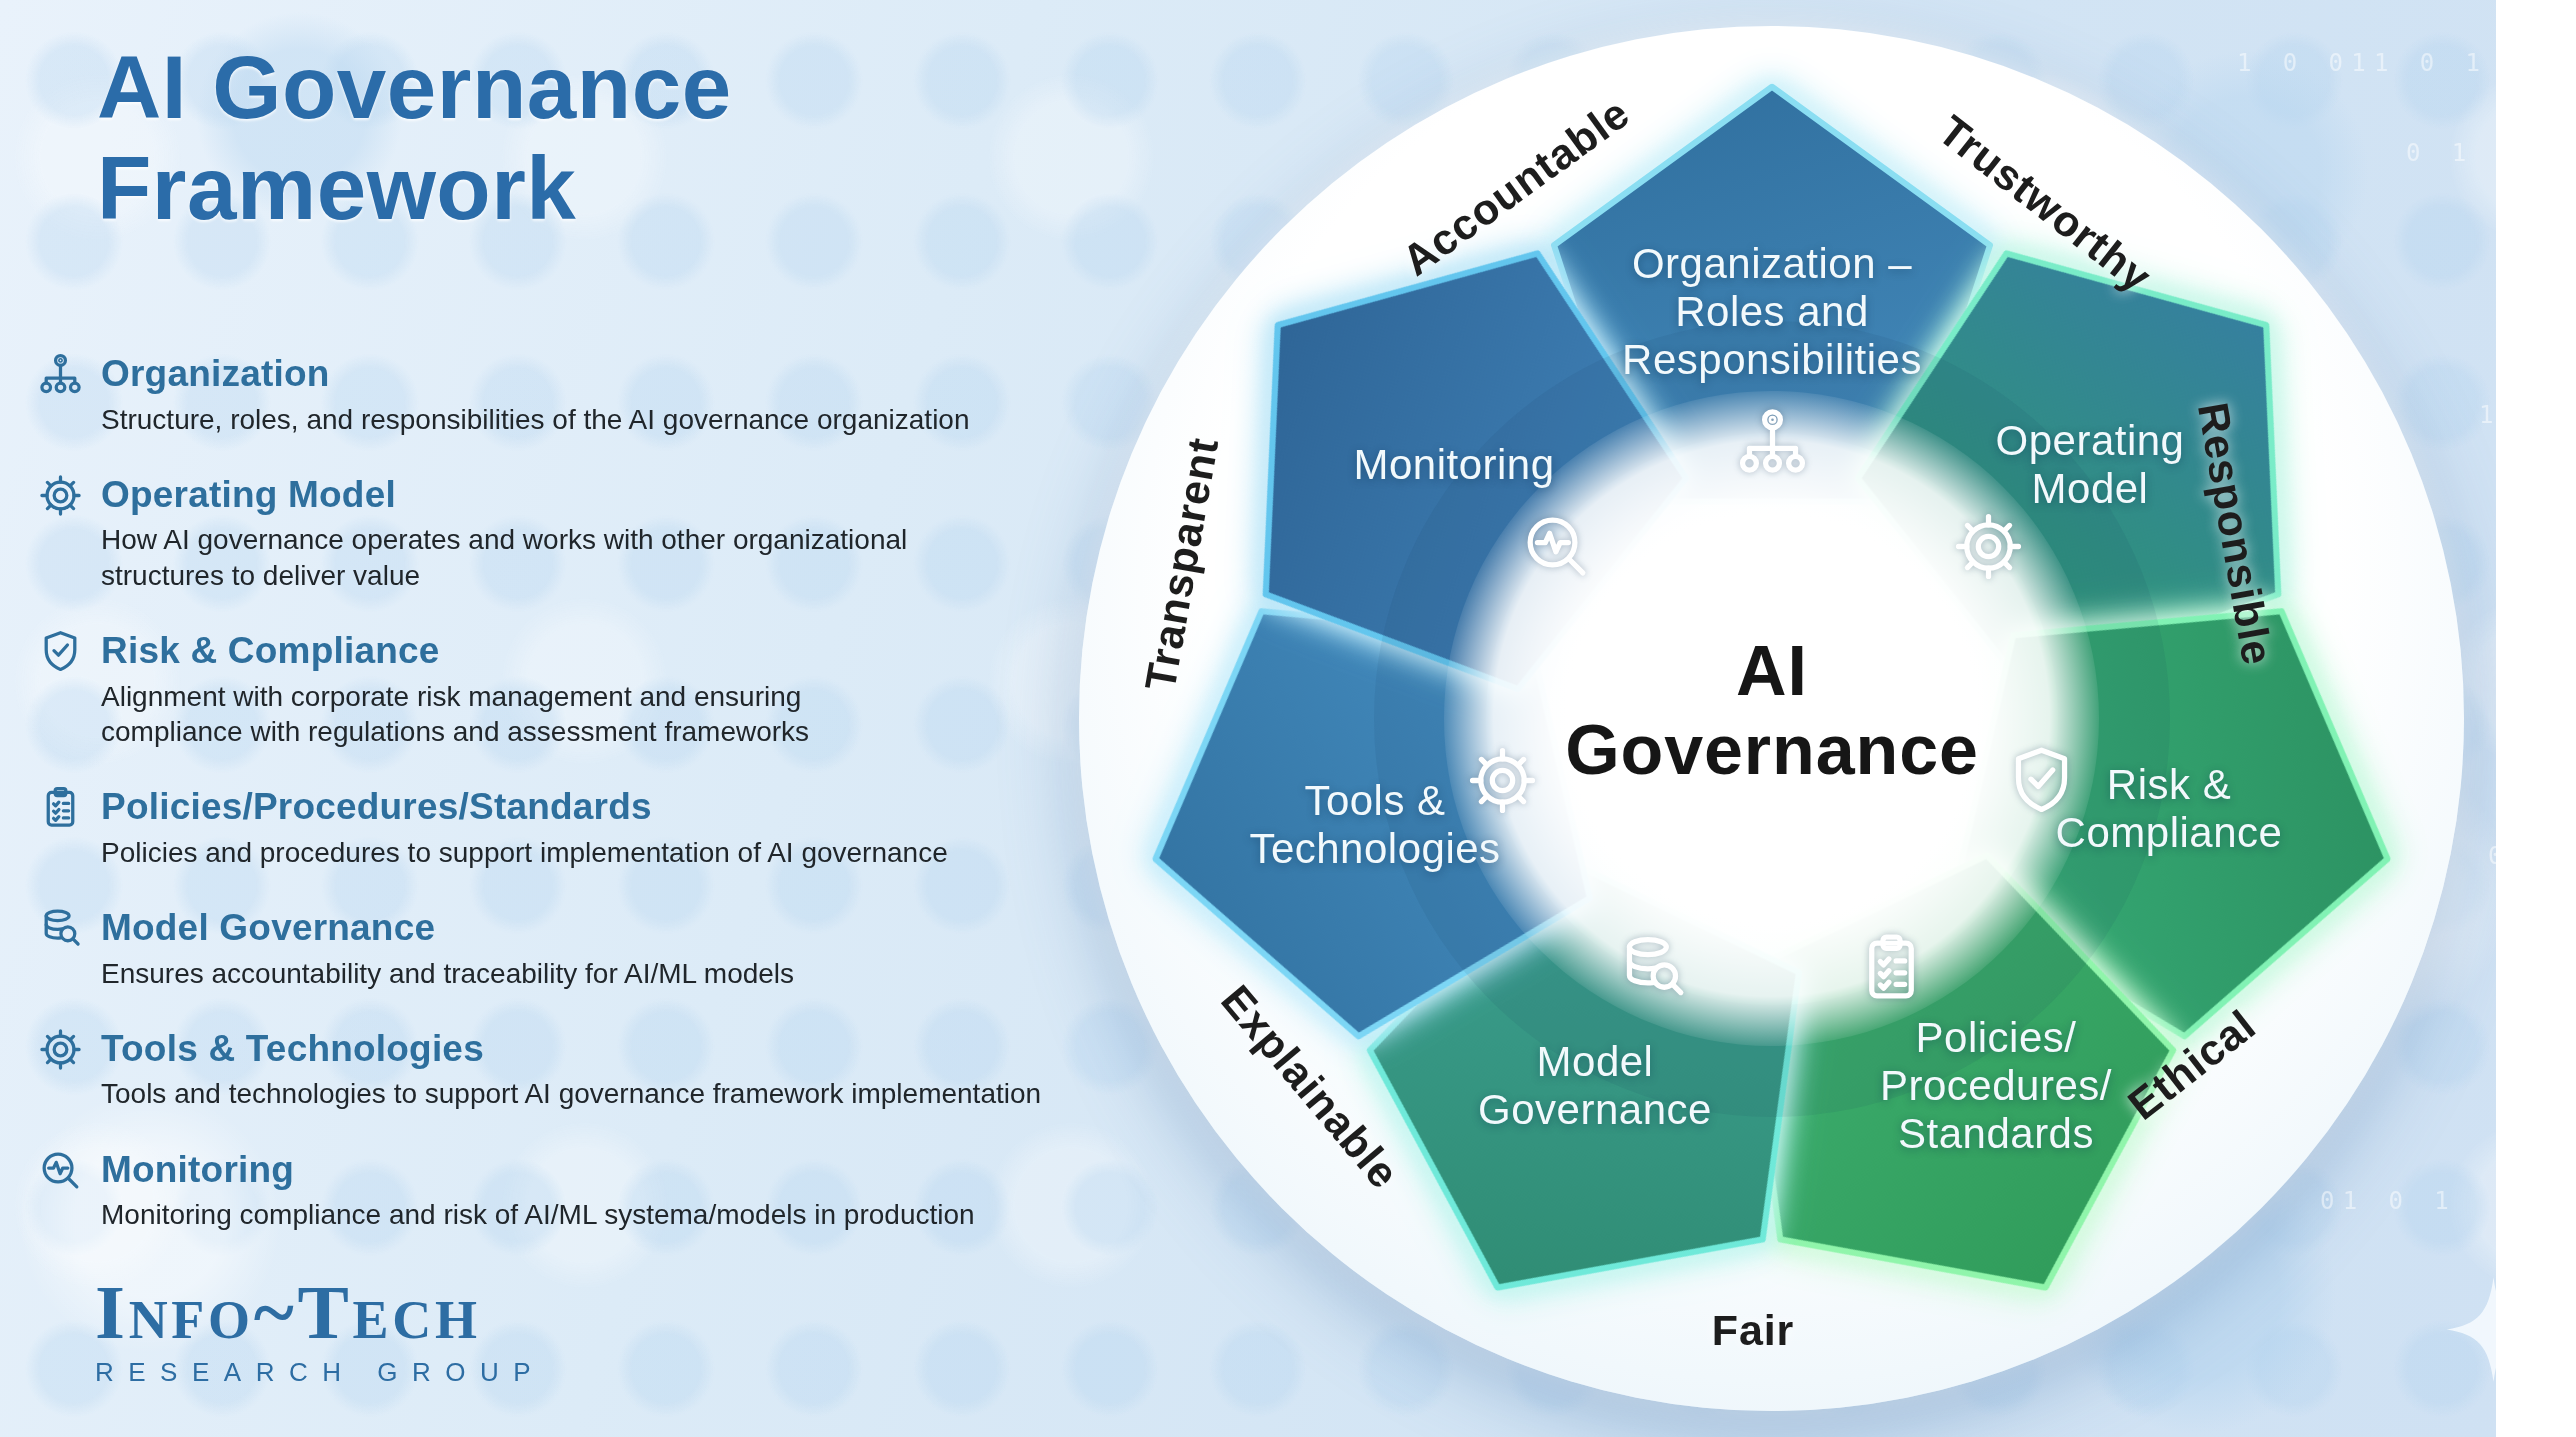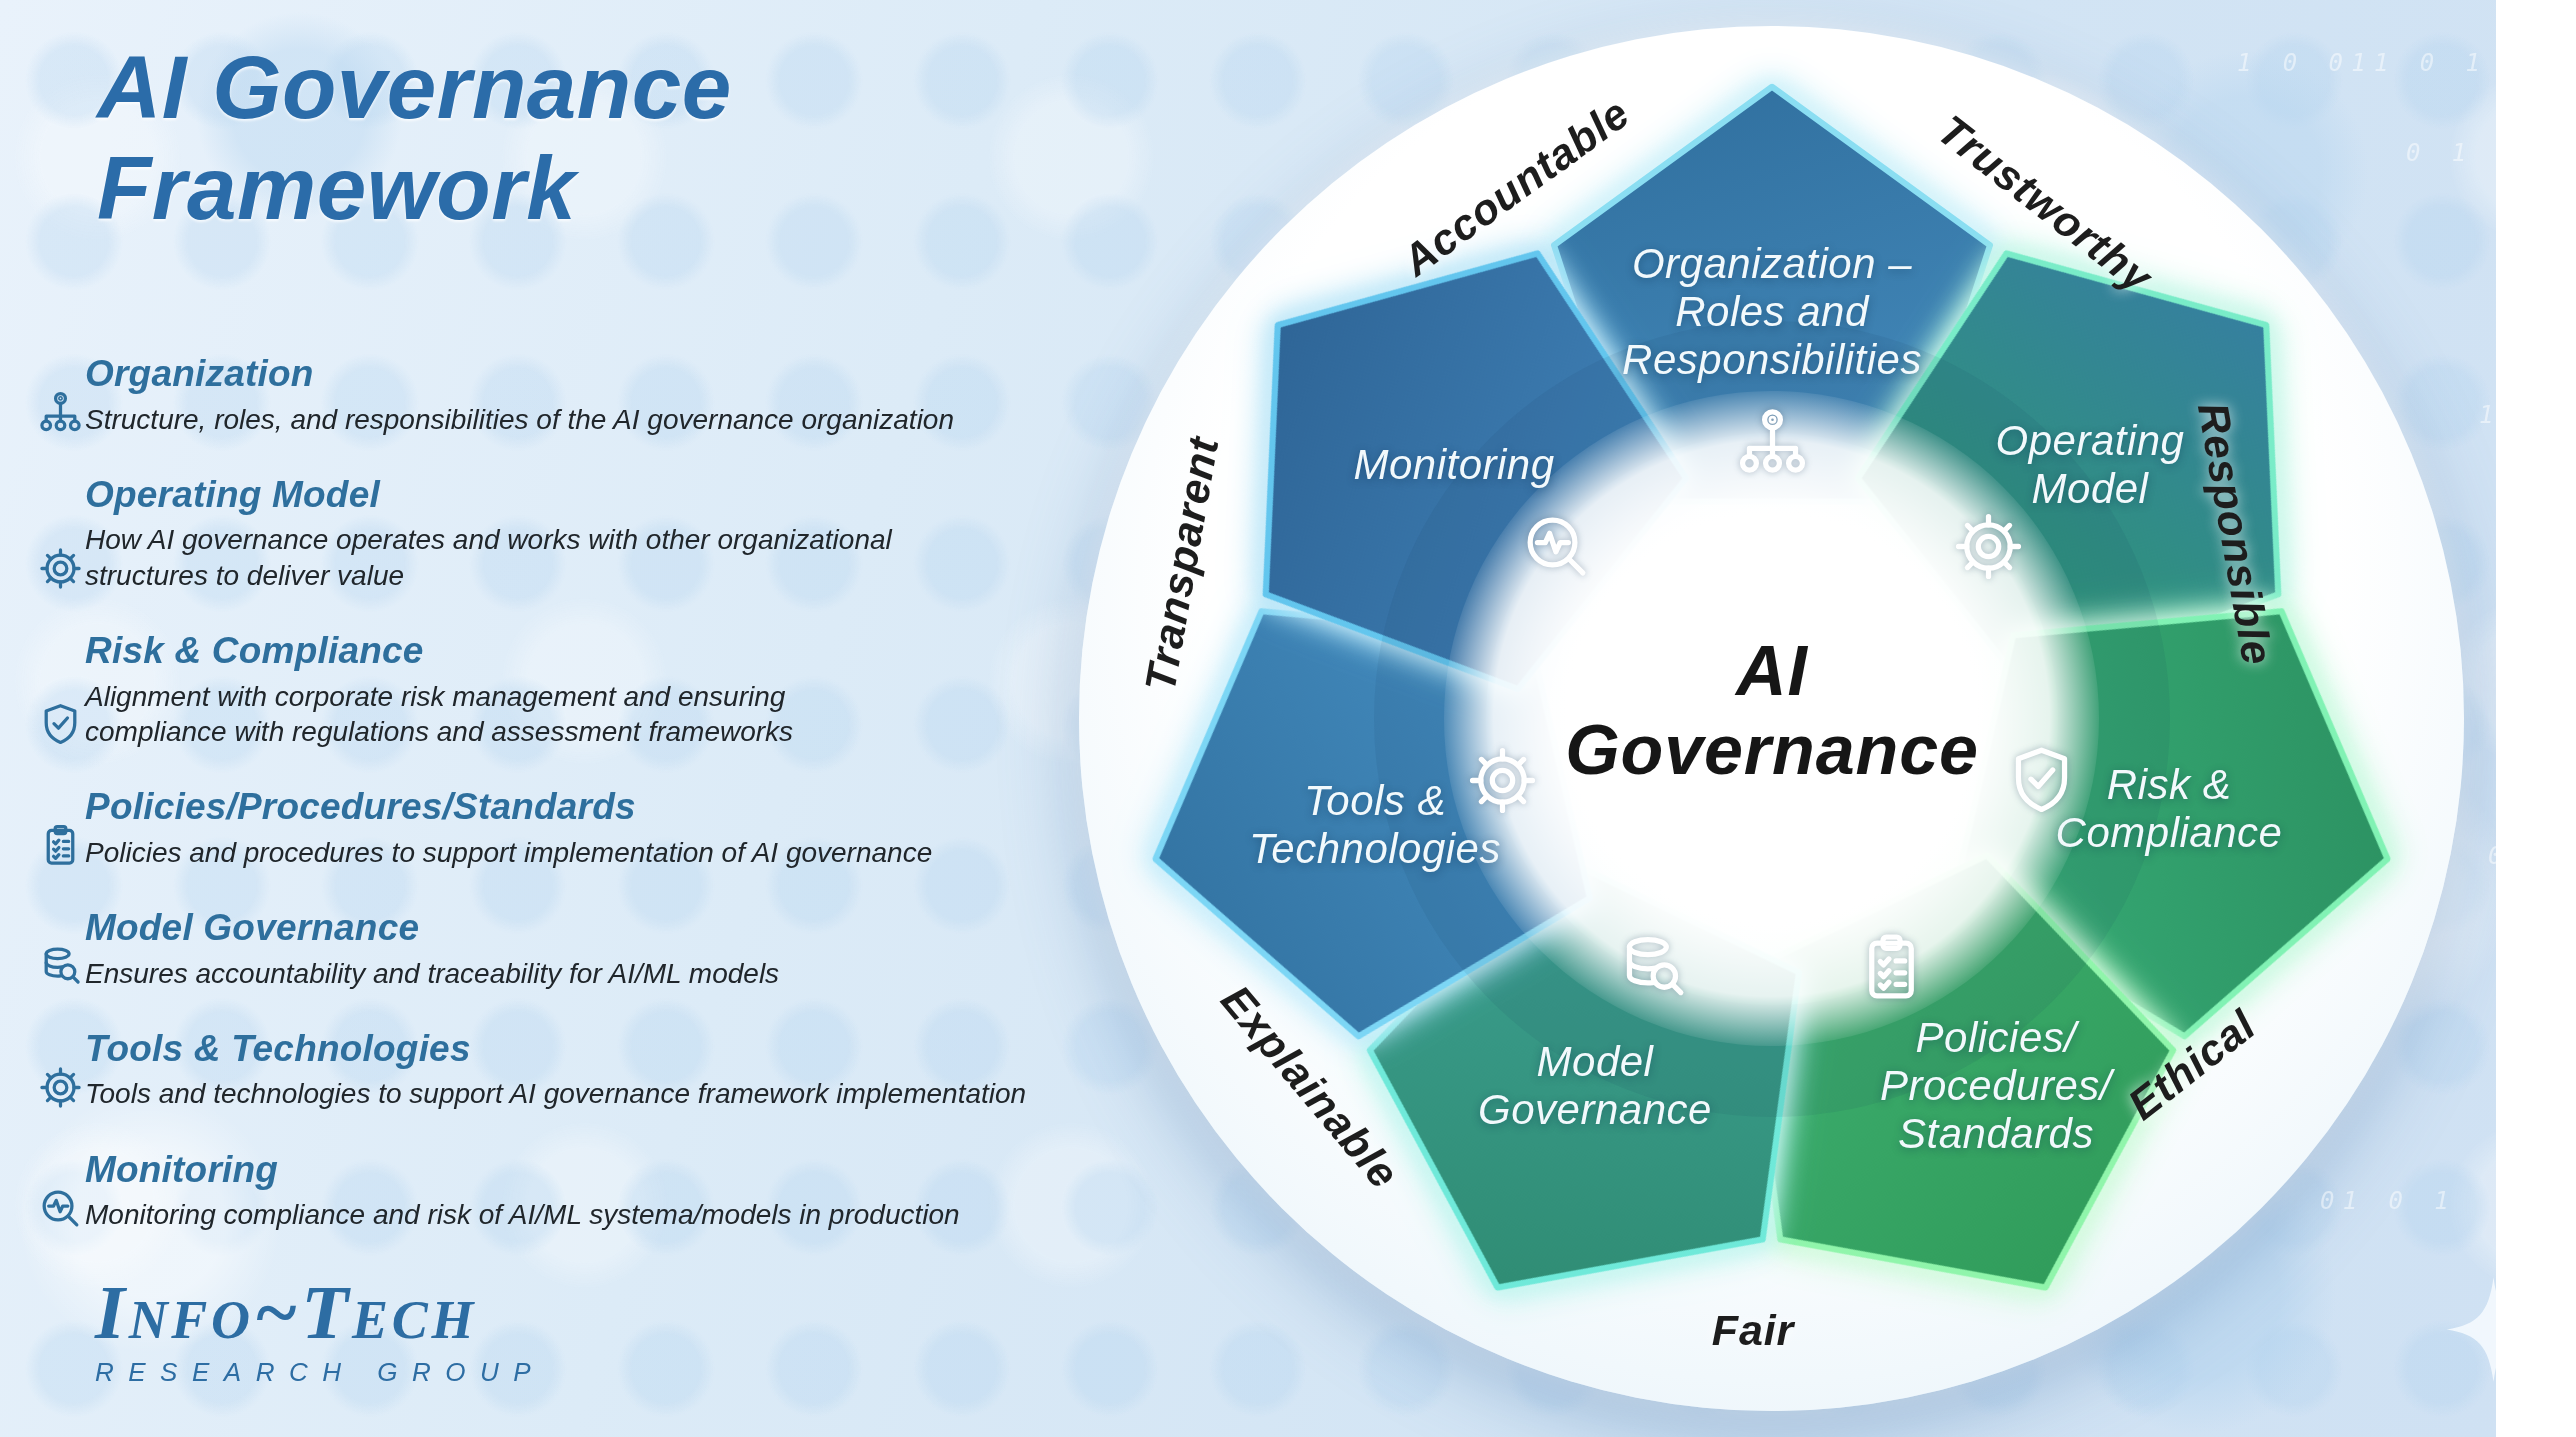--- a/index.html
+++ b/index.html
@@ -1,36 +1,36 @@
 <!DOCTYPE html>
 <html style="font-size:15px"><head>
 <meta charset="utf-8">
 <style>
   html,body{margin:0;padding:0;}
   body{width:2576px;height:1438px;font-family:"Liberation Sans",sans-serif;}
   .canvas{position:relative;width:2496px;height:1438px;overflow:hidden;
-    background:linear-gradient(108deg,#e9f2fb 0%,#dcebf7 35%,#d2e4f4 68%,#cfe1f3 100%);font-style:italic;}
+    background:linear-gradient(108deg,#e9f2fb 0%,#dcebf7 35%,#d2e4f4 68%,#cfe1f3 100%);}
   .bokeh{position:absolute;inset:0;pointer-events:none;
     background-image:
       radial-gradient(circle at 50% 50%, rgba(168,205,236,.30) 0 34px, rgba(168,205,236,0) 49px),
       radial-gradient(circle at 20% 30%, rgba(255,255,255,.35) 0 56px, rgba(255,255,255,0) 84px);
     background-size:148px 161px, 487px 524px;opacity:.85;}
   .bokeh2{position:absolute;inset:0;pointer-events:none;
     background-image:
       radial-gradient(circle at 12% 8%, rgba(185,215,240,.45) 0 66px, rgba(185,215,240,0) 103px),
       radial-gradient(circle at 90% 12%, rgba(185,215,240,.5) 0 75px, rgba(185,215,240,0) 122px),
       radial-gradient(circle at 95% 62%, rgba(255,255,255,.5) 0 84px, rgba(255,255,255,0) 140px),
       radial-gradient(circle at 88% 90%, rgba(176,210,238,.5) 0 84px, rgba(176,210,238,0) 140px),
       radial-gradient(circle at 6% 85%, rgba(255,255,255,.45) 0 75px, rgba(255,255,255,0) 131px);}
   
   .page-title{position:absolute;left:97px;top:37px;margin:0;white-space:pre-line;
     font-size:89px;line-height:1.13;font-weight:700;color:#2b6ca9;letter-spacing:0.5px;
     text-shadow:0 1.9px 2.8px rgba(255,255,255,.8);}
   .legend{position:absolute;left:36px;top:353px;width:1076px;}
-  .legend-item{display:flex;margin-bottom:37px;align-items:flex-end;}
+  .legend-item{display:flex;gap:16px;margin-bottom:37px;align-items:flex-start;}
   .legend-icon{width:49px;height:49px;flex:none;color:#2e6f9d;margin-top:-2.8px;}
   .legend-heading{font-size:37px;font-weight:700;color:#2e6f9d;margin-bottom:6.6px;letter-spacing:0.2px;}
   .legend-desc{font-size:28px;color:#20262b;line-height:1.26;white-space:pre-line;}
   .logo{position:absolute;left:95px;top:1254px;color:#2d6da3;margin-top:20px;}
   .logo-main{font-family:"Liberation Serif",serif;font-variant:small-caps;font-weight:700;
     font-size:77px;letter-spacing:3.7px;line-height:1;}
   .logo-sub{font-size:26px;letter-spacing:14.5px;margin-top:5.6px;font-weight:400;}
   
   .icon{stroke:currentColor;fill:none;stroke-width:1.6;stroke-linecap:round;stroke-linejoin:round;}
   

